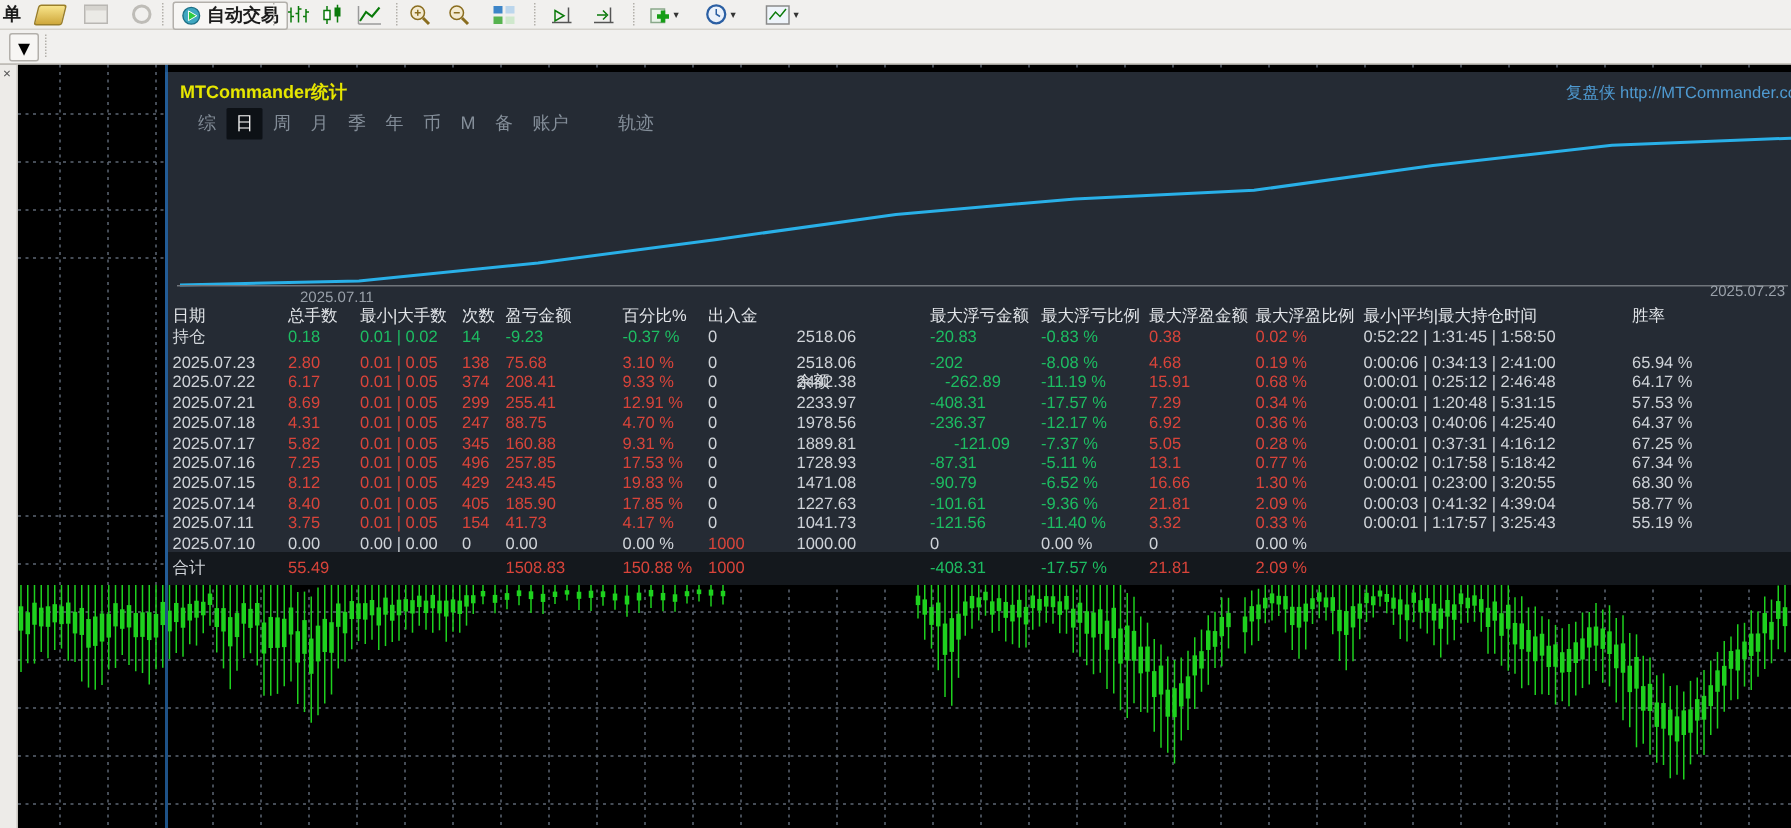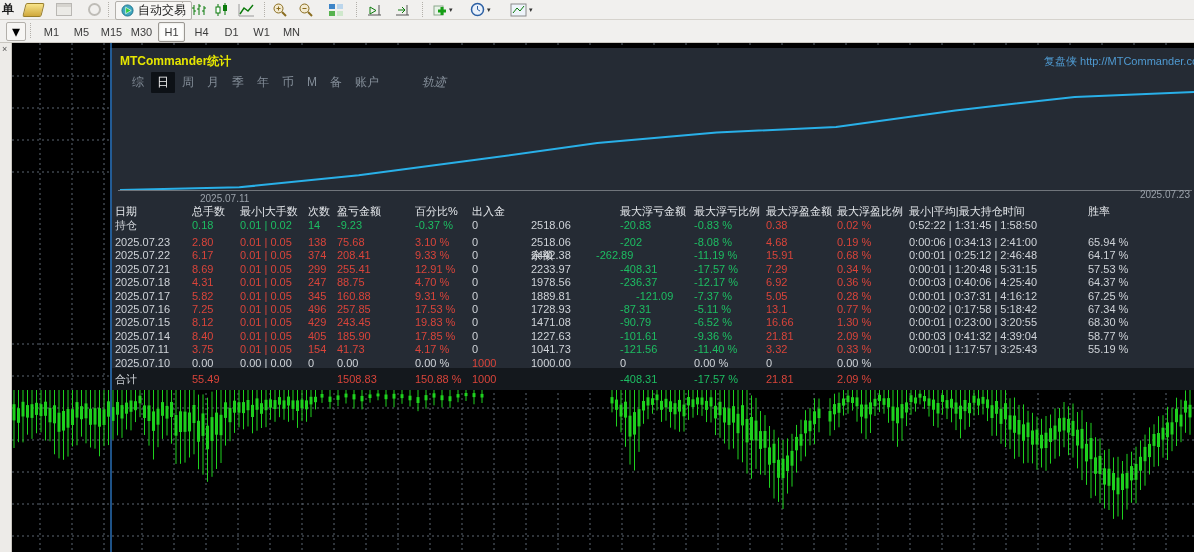--- a/index.html
+++ b/index.html
@@ -45,21 +45,21 @@
   .side05{position:absolute;left:80px;top:104px;font-size:11px;font-weight:bold;color:#d6d600;
     transform:rotate(90deg);letter-spacing:1px;}
   
   .panel{position:absolute;left:110px;top:48px;width:1084px;height:342px;background:#252b34;
     border-left:2px solid #235c96;box-sizing:border-box;overflow:hidden;z-index:10;}
   .p-title{position:absolute;left:8px;top:5px;font-size:12px;font-weight:bold;color:#e6e600;}
   .p-brand{position:absolute;right:-4px;top:6px;font-size:11px;color:#4f9ad1;white-space:nowrap;}
   .p-tabs{position:absolute;left:14px;top:24px;height:20px;display:flex;align-items:center;}
   .p-tab{font-size:12px;color:#848e99;padding:2px 6px;margin-right:1px;}
   .p-tab.active{background:#0d1116;color:#f2f2f2;border-radius:1px;}
-  .p-tab.trail{margin-left:30px;font-style:italic;}
+  .p-tab.trail{margin-left:20px;}
   #eqsvg{position:absolute;left:0;top:0;}
   .baseline{position:absolute;left:6px;top:142px;width:1074px;height:1px;background:#70757b;}
   .range-lbl{position:absolute;top:145px;font-size:10px;color:#9aa1aa;}
   #stats-table{position:absolute;left:0;top:0;width:100%;height:100%;}
   .t-row{position:absolute;left:0;width:100%;height:13px;}
   .t-row span{position:absolute;top:0;font-size:11px;line-height:13px;white-space:nowrap;}
   .t-row.total{top:320px;height:22px;background:#14181d;}
   .t-row.total span{line-height:22px;}
 </style>
 </head>
@@ -557,21 +557,21 @@
     <span class="tb-item" style="left:24px;">
         <span class="profile-ic"></span>
       </span>
     <span class="tb-item" style="left:56px;">
         <span class="winprof-ic"></span>
       </span>
     <span class="tb-item" style="left:88px;">
         <span class="sound-ic"></span>
       </span>
     <span class="tb-sep" style="left:108px;"></span>
-    <span class="tb-item auto-btn" style="left:115px;">
+    <span class="tb-item auto-btn" style="left:115px;font-weight:bold;">
       <svg width="13" height="13" viewBox="0 0 14 14">
           <circle cx="7" cy="7" r="6" fill="#3fa7c0" stroke="#1c6f86"></circle>
           <polygon points="5,3.5 11,7 5,10.5" fill="#2ecc40" stroke="#fff" stroke-width="0.7"></polygon>
         </svg>
       <span class="tb-label">自动交易</span>
     </span>
     <span class="tb-sep" style="left:182px;"></span>
     <span class="tb-item" style="left:190px;">
       <svg width="18" height="14" viewBox="0 0 18 14">
           <path d="M4 2v10M2 5h2M4 8h2M9 1v11M7 6h2M9 3h2M14 3v9M12 8h2M14 5h2" stroke="#0a7a0a" fill="none"></path>
@@ -648,31 +648,20 @@
           <rect x="1" y="1" width="15" height="12" fill="#eef4fa" stroke="#8a8a8a"></rect>
           <polyline points="3,10 7,5 10,8 14,3" stroke="#0a7a0a" fill="none"></polyline>
         </svg>
         <span class="dd">▾</span>
       </span>
   </div>
 
   <div class="tb-row2">
     <span class="tb-item" style="left:6px;top:2px;width:18px;height:17px;border:1px solid #b3b0ab;background:#f7f6f4;border-radius:2px;">▾</span>
     <span class="tb-sep" style="left:30px;top:3px;"></span>
-    <span id="tf-container" style="position:absolute;left:38px;top:2px;display:flex;">
-        <span class="tf-btn">M1</span>
-        <span class="tf-btn">M5</span>
-        <span class="tf-btn">M15</span>
-        <span class="tf-btn">M30</span>
-        <span class="tf-btn active">H1</span>
-        <span class="tf-btn">H4</span>
-        <span class="tf-btn">D1</span>
-        <span class="tf-btn">W1</span>
-        <span class="tf-btn">MN</span>
-      </span>
   </div>
 
   <div class="left-strip">
     <span class="strip-x">×</span>
   </div>
 
 
   <div class="panel">
     <svg id="eqsvg" width="1082" height="342">
         <polyline points="8.0,142.0 127.3,139.3 246.7,127.3 366.0,111.6 485.3,95.0 604.7,84.6 724.0,78.9 843.3,62.4 962.7,48.9 1082.0,44.1" fill="none" stroke="#29b0e8" stroke-width="2" stroke-linejoin="round"></polyline>
@@ -745,21 +734,21 @@
         </div>
         <div class="t-row" style="top: 201.4px;">
           <span style="left: 3px; color: rgb(207, 211, 216);">2025.07.22</span>
           <span style="left: 80px; color: rgb(217, 68, 58);">6.17</span>
           <span style="left: 128px; color: rgb(217, 68, 58);">0.01 | 0.05</span>
           <span style="left: 196px; color: rgb(217, 68, 58);">374</span>
           <span style="left: 225px; color: rgb(217, 68, 58);">208.41</span>
           <span style="left: 303px; color: rgb(217, 68, 58);">9.33 %</span>
           <span style="left: 360px; color: rgb(207, 211, 216);">0</span>
           <span style="left: 419px; color: rgb(207, 211, 216);">2442.38</span>
-          <span style="left: 484px; color: rgb(29, 189, 98); text-align: center;">-262.89</span>
+          <span style="left: 518px; color: rgb(29, 189, 98); text-align: center;">-262.89</span>
           <span style="left: 582px; color: rgb(29, 189, 98);">-11.19 %</span>
           <span style="left: 654px; color: rgb(217, 68, 58);">15.91</span>
           <span style="left: 725px; color: rgb(217, 68, 58);">0.68 %</span>
           <span style="left: 797px; color: rgb(207, 211, 216);">0:00:01 | 0:25:12 | 2:46:48</span>
           <span style="left: 976px; color: rgb(207, 211, 216);">64.17 %</span>
         </div>
         <div class="t-row" style="top: 214.8px;">
           <span style="left: 3px; color: rgb(207, 211, 216);">2025.07.21</span>
           <span style="left: 80px; color: rgb(217, 68, 58);">8.69</span>
           <span style="left: 128px; color: rgb(217, 68, 58);">0.01 | 0.05</span>

